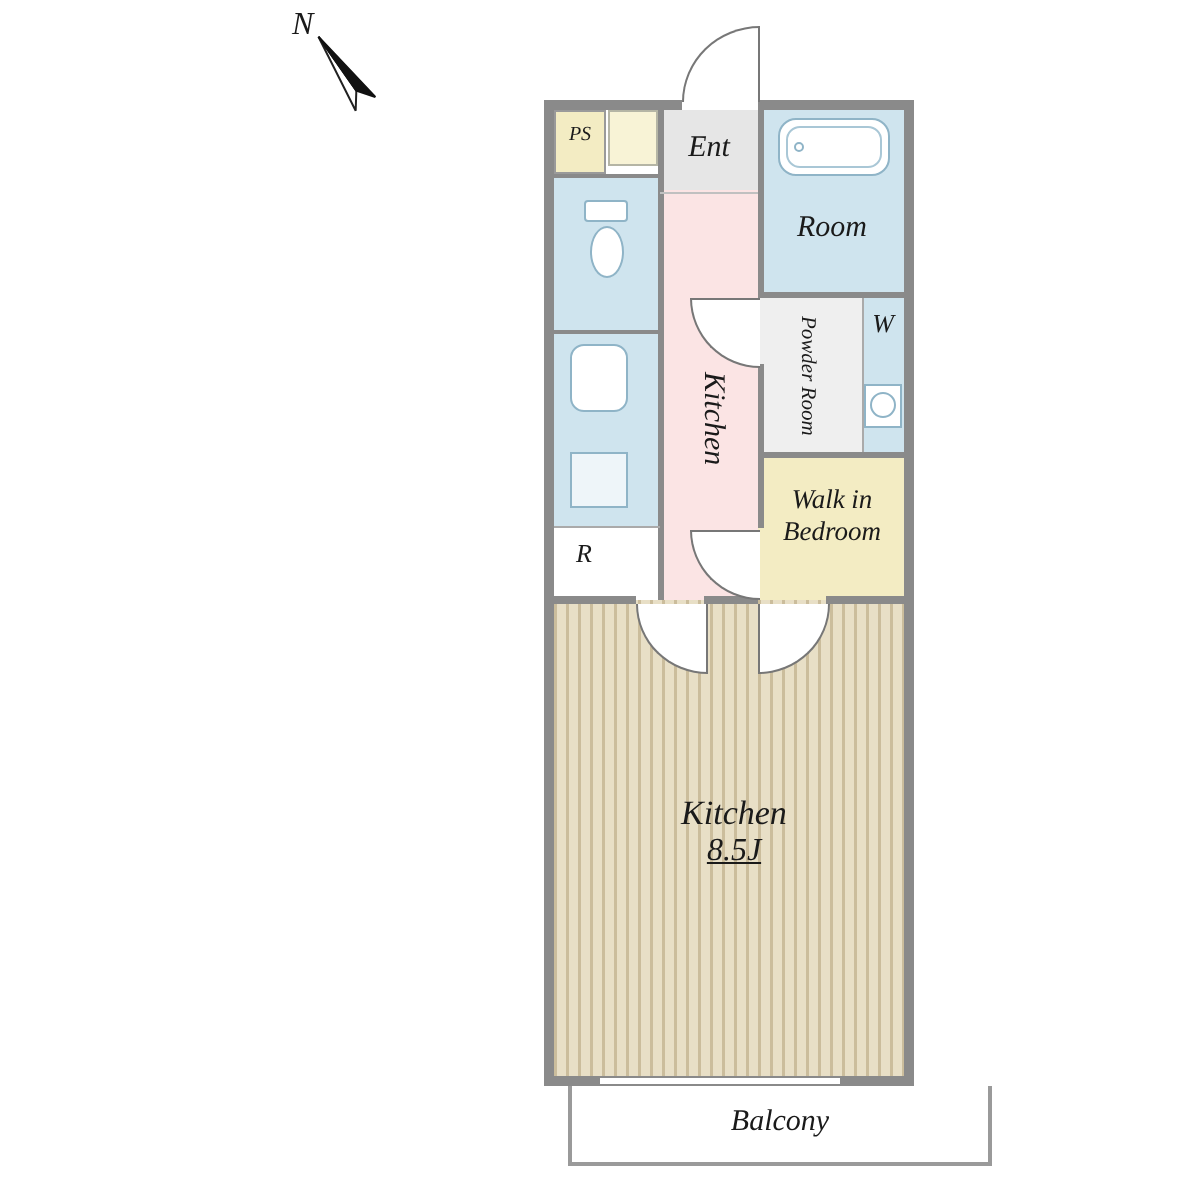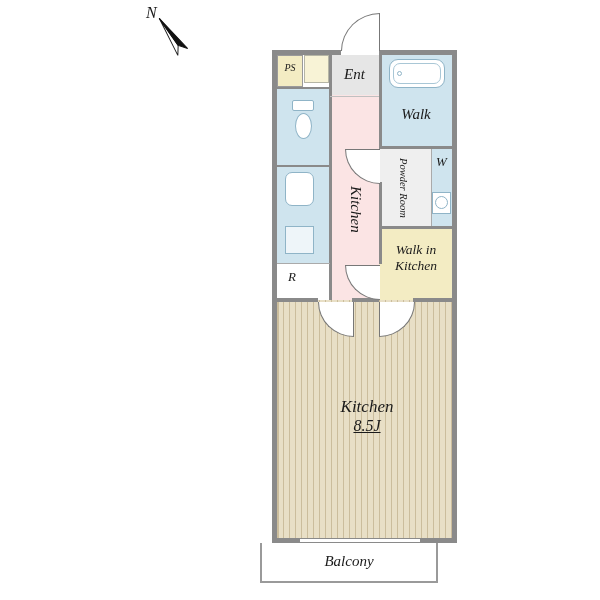--- a/index.html
+++ b/index.html
@@ -81,28 +81,28 @@
   <div class="fix" style="left:292px;top:100px;width:22px;height:11px;border-radius:2px;"></div>
   <div class="fix" style="left:295px;top:113px;width:17px;height:26px;border-radius:50%;"></div>
   <div class="fix" style="left:285px;top:172px;width:29px;height:34px;border-radius:7px;"></div>
   <div class="fix" style="left:285px;top:226px;width:29px;height:28px;background:#eef5f9;"></div>
   <div class="fix" style="left:432px;top:192px;width:19px;height:22px;">
     <div class="abs" style="left:2px;top:3px;width:13px;height:13px;border:1px solid #8fb4c7;border-radius:50%;box-sizing:border-box;"></div>
   </div>
 
   <div class="lbl" style="left:277px;top:62px;width:26px;font-size:10px;">PS</div>
   <div class="lbl" style="left:330px;top:66px;width:49px;font-size:15px;">Ent</div>
-  <div class="lbl" style="left:381px;top:106px;width:70px;font-size:15px;">Walk</div>
+  <div class="lbl" style="left:381px;top:106px;width:70px;font-size:15px;">Room</div>
   <div class="lbl" style="left:431px;top:155px;width:21px;font-size:13px;">W</div>
   <div class="lbl vlbl" style="left:397px;top:150px;height:76px;font-size:10.5px;">Powder Room</div>
-  <div class="lbl" style="left:383px;top:242px;width:66px;font-size:13.5px;">Walk in Kitchen</div>
+  <div class="lbl" style="left:383px;top:242px;width:66px;font-size:13.5px;">Walk in Bedroom</div>
   <div class="lbl vlbl" style="left:347px;top:162px;height:95px;font-size:15px;">Kitchen</div>
   <div class="lbl" style="left:279px;top:270px;width:26px;font-size:13px;">R</div>
   <div class="lbl" style="left:302px;top:397px;width:130px;font-size:17px;">
     <div>Kitchen</div>
     <div style="font-size:16px;text-decoration:underline;">8.5J</div>
   </div>
 
-  <div class="balcony" style="left:260px;top:543px;width:178px;height:40px;">
+  <div class="balcony" style="left:284px;top:543px;width:212px;height:40px;">
     <span class="lbl" style="position:static;font-size:15px;">Balcony</span>
   </div>
 
 </div>
 
 </body></html>

